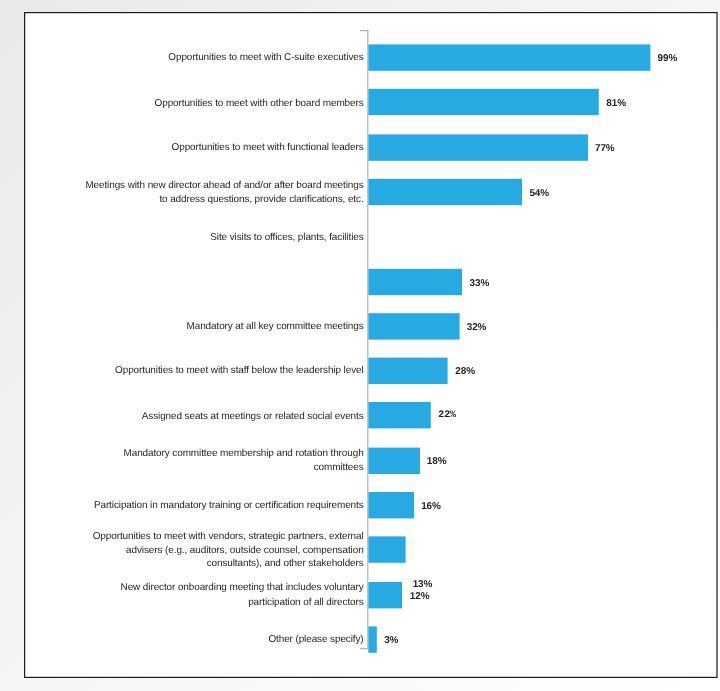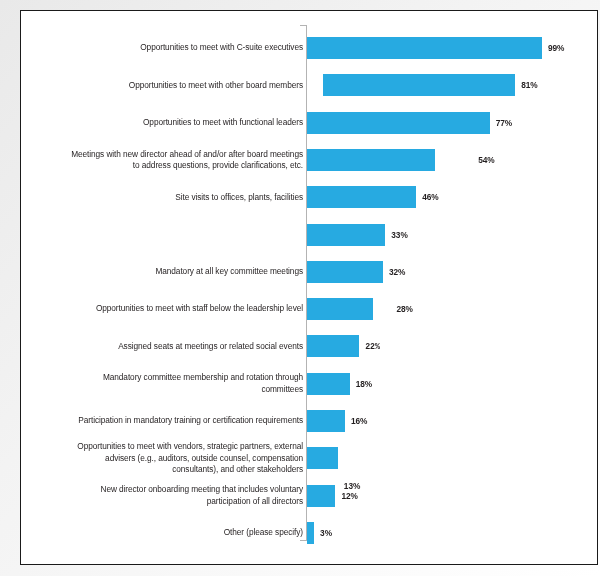--- a/index.html
+++ b/index.html
@@ -129,64 +129,60 @@
       <div id="rows">
           <div class="bar-row" style="top: 26px; height: 22px;">
             <div class="row-label">Opportunities to meet with C-suite executives</div>
             <div class="bar-track" style="width: 295.026px;">
               <div class="bar" style="width: 235.026px; background: rgb(39, 170, 225);"></div>
               <div class="bar-value" style="left: 241.026px;">99%</div>
             </div>
           </div>
           <div class="bar-row" style="top: 63.3px; height: 22px;">
             <div class="row-label">Opportunities to meet with other board members</div>
-            <div class="bar-track" style="width: 252.294px; margin-left: 16px;">
+            <div class="bar-track" style="width: 252.294px;">
               <div class="bar" style="width: 192.294px; background: rgb(39, 170, 225);"></div>
               <div class="bar-value" style="left: 198.294px;">81%</div>
             </div>
           </div>
           <div class="bar-row" style="top: 100.6px; height: 22px;">
             <div class="row-label">Opportunities to meet with functional leaders</div>
             <div class="bar-track" style="width: 242.798px;">
               <div class="bar" style="width: 182.798px; background: rgb(39, 170, 225);"></div>
               <div class="bar-value" style="left: 188.798px;">77%</div>
             </div>
           </div>
           <div class="bar-row" style="top: 137.9px; height: 22px;">
             <div class="row-label">Meetings with new director ahead of and/or after board meetings to address questions, provide clarifications, etc.</div>
             <div class="bar-track" style="width: 188.196px;">
               <div class="bar" style="width: 128.196px; background: rgb(39, 170, 225);"></div>
-              <div class="bar-value" style="left: 134.196px; margin-left: 37px;">54%</div>
+              <div class="bar-value" style="left: 134.196px;">54%</div>
             </div>
           </div>
           <div class="bar-row" style="top: 175.2px; height: 22px;">
             <div class="row-label">Site visits to offices, plants, facilities</div>
-            <div class="bar-track" style="width: 169.204px;">
-              <div class="bar" style="width: 109.204px; background: rgb(39, 170, 225);"></div>
-              <div class="bar-value" style="left: 115.204px;">46%</div>
-            </div>
           </div>
           <div class="bar-row" style="top: 212.5px; height: 22px;">
             <div class="bar-track" style="width: 138.342px; padding-left: 47px;">
               <div class="bar" style="width: 78.342px; background: rgb(39, 170, 225);"></div>
               <div class="bar-value" style="left: 84.342px;">33%</div>
             </div>
           </div>
           <div class="bar-row" style="top: 249.8px; height: 22px;">
             <div class="row-label">Mandatory at all key committee meetings</div>
             <div class="bar-track" style="width: 135.968px;">
               <div class="bar" style="width: 75.968px; background: rgb(39, 170, 225);"></div>
               <div class="bar-value" style="left: 81.968px;">32%</div>
             </div>
           </div>
           <div class="bar-row" style="top: 287.1px; height: 22px;">
             <div class="row-label">Opportunities to meet with staff below the leadership level</div>
             <div class="bar-track" style="width: 126.472px;">
               <div class="bar" style="width: 66.472px; background: rgb(39, 170, 225);"></div>
-              <div class="bar-value" style="left: 72.472px; margin-left: 17px;">28%</div>
+              <div class="bar-value" style="left: 72.472px;">28%</div>
             </div>
           </div>
           <div class="bar-row" style="top: 324.4px; height: 22px;">
             <div class="row-label">Assigned seats at meetings or related social events</div>
             <div class="bar-track" style="width: 112.228px; font-family: Liberation Mono, monospace;">
               <div class="bar" style="width: 52.228px; background: rgb(39, 170, 225);"></div>
               <div class="bar-value" style="left: 58.228px;">22%</div>
             </div>
           </div>
           <div class="bar-row" style="top: 361.7px; height: 22px;">

